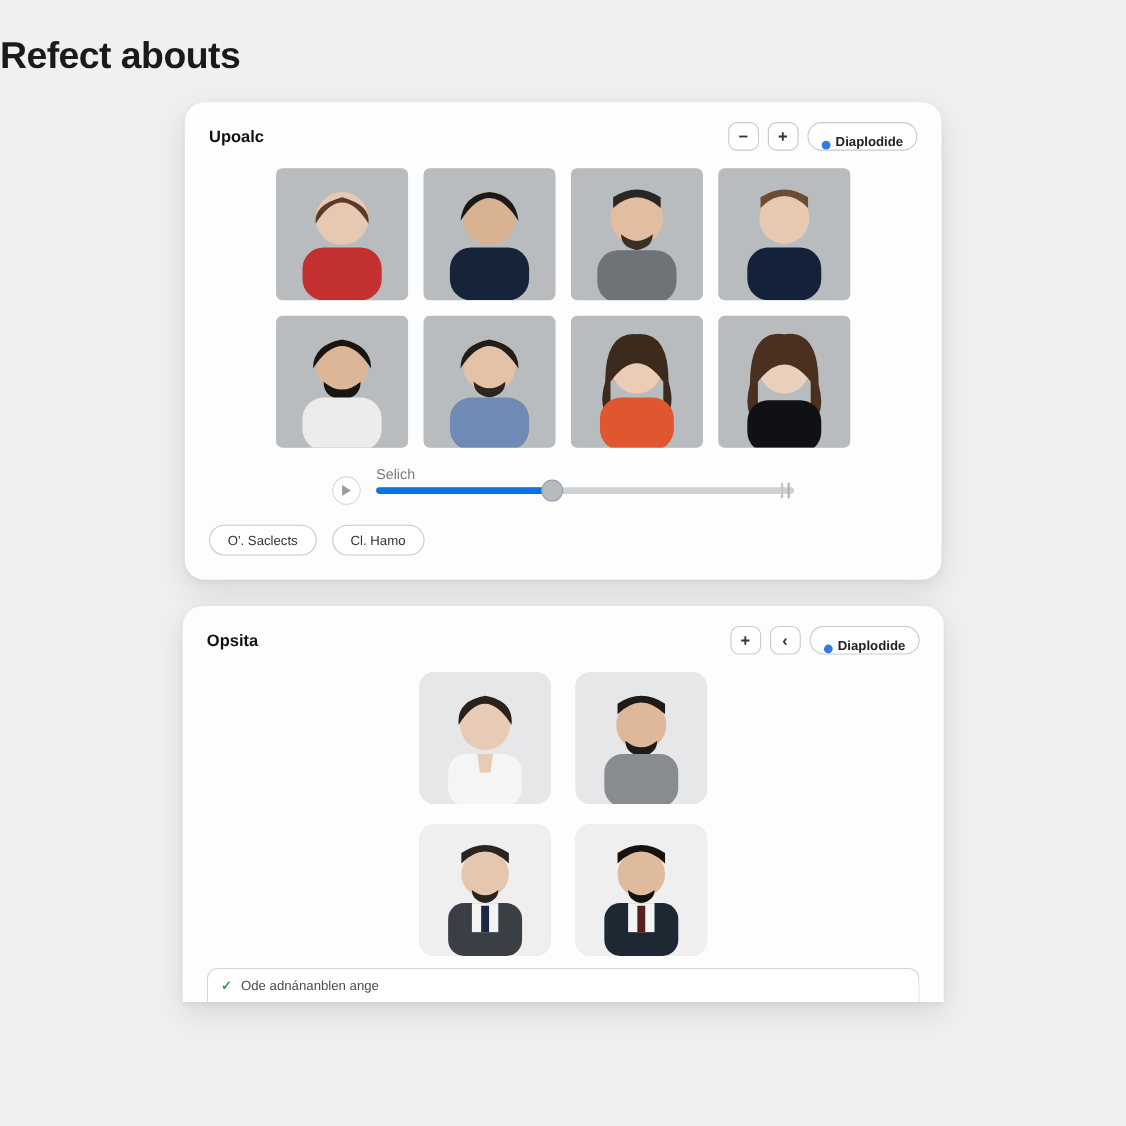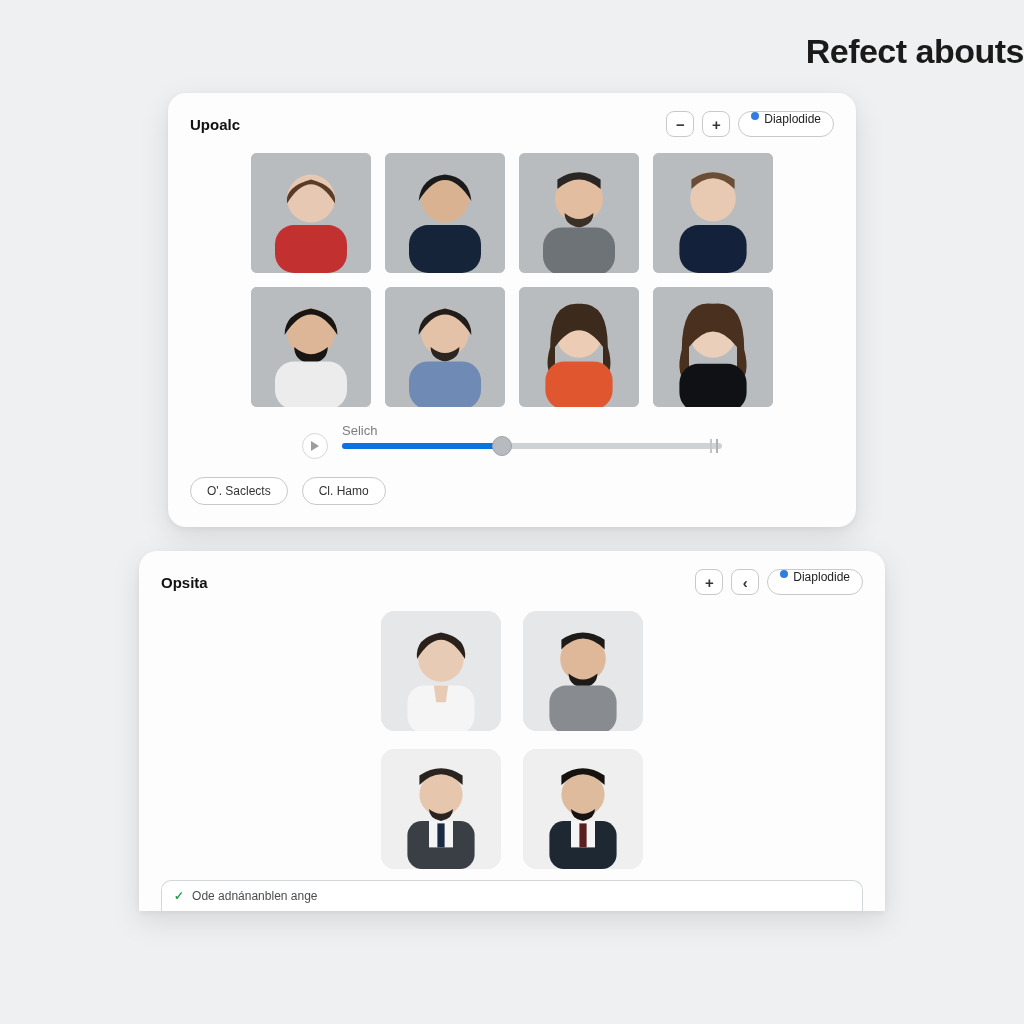--- a/index.html
+++ b/index.html
@@ -5,21 +5,21 @@
   * { box-sizing: border-box; margin: 0; padding: 0; }
   body {
     width: 1024px;
     height: 1024px;
     background: #eef0f1;
     font-family: -apple-system, BlinkMacSystemFont, "Segoe UI", sans-serif;
     overflow: hidden;
     color: #222;
   }
   .page-title {
-    text-align: right;
+    text-align: left;
     padding-top: 32px;
   }
   .page-title h1 {
     font-size: 34px;
     font-weight: 700;
     letter-spacing: -0.5px;
     color: #1a1a1a;
   }
   .page-title h2 {
     font-size: 24px;
@@ -64,25 +64,26 @@
     color: #333;
     cursor: pointer;
   }
   .pill-btn {
     height: 26px;
     padding: 0 12px;
     border: 1px solid #c7c9cc;
     border-radius: 13px;
     background: #fff;
     display: flex;
-    align-items: flex-start;
+    align-items: flex-end;
     gap: 5px;
     font-size: 12px;
     color: #222;
     cursor: pointer;
+    font-weight: bold;
   }
   .pill-btn .dot {
     width: 8px; height: 8px; border-radius: 50%;
     background: #2f7de1;
   }
   .grid-4 {
     display: grid;
     grid-template-columns: repeat(4, 120px);
     gap: 14px;
     justify-content: center;
@@ -178,21 +179,21 @@
     padding: 0 16px;
     border: 1px solid #c7c9cc;
     border-radius: 14px;
     background: #fff;
     font-size: 12px;
     color: #333;
     display: flex; align-items: center;
     cursor: pointer;
   }
   .panel2 {
-    width: 746px;
+    width: 692px;
     margin: 24px auto 0 auto;
     background: #fdfdfd;
     border-radius: 18px 18px 0 0;
     box-shadow: 0 10px 30px rgba(0,0,0,0.10), 0 2px 6px rgba(0,0,0,0.05);
     padding: 18px 22px 0 22px;
     height: 360px;
     overflow: hidden;
     position: relative;
   }
   .bottom-notice {

